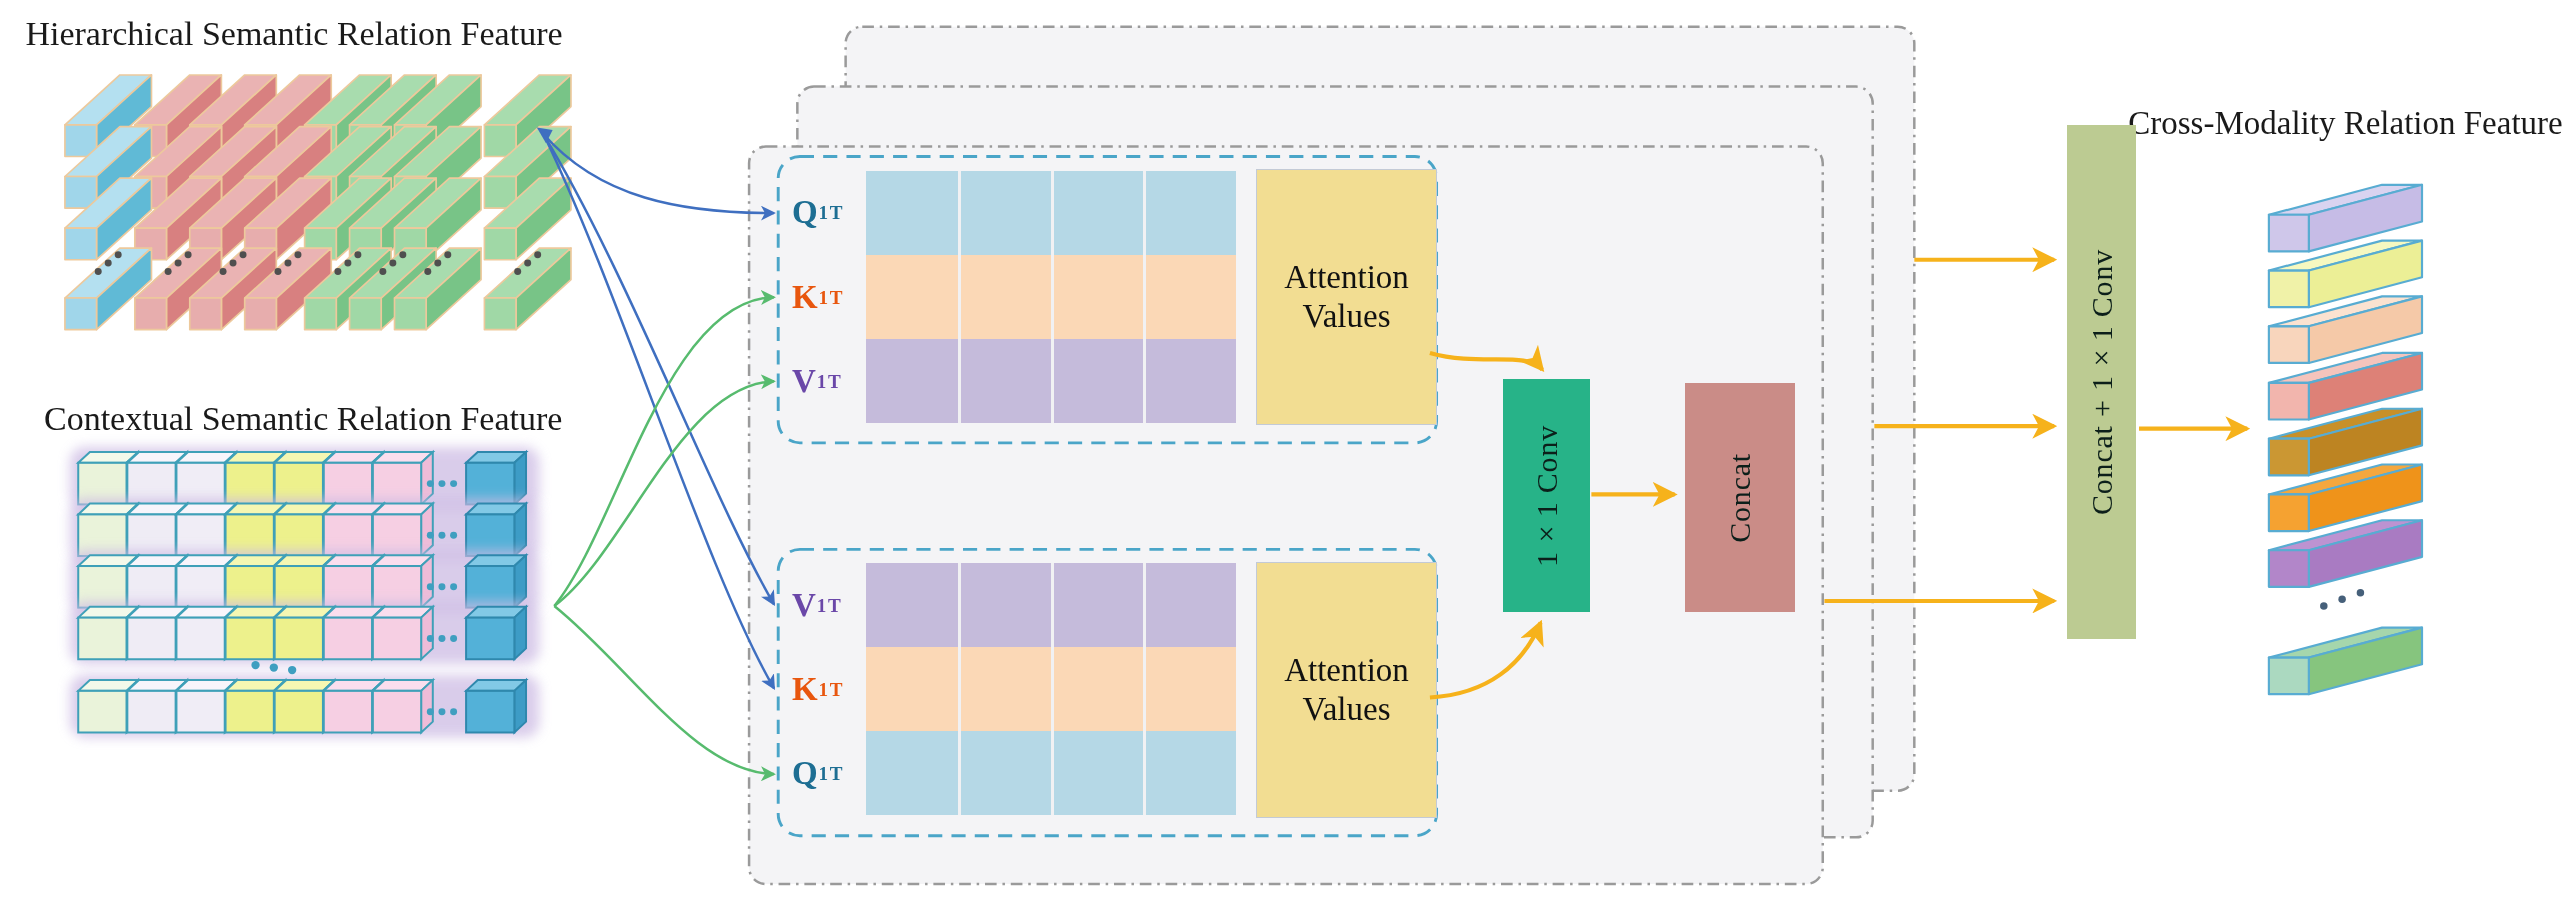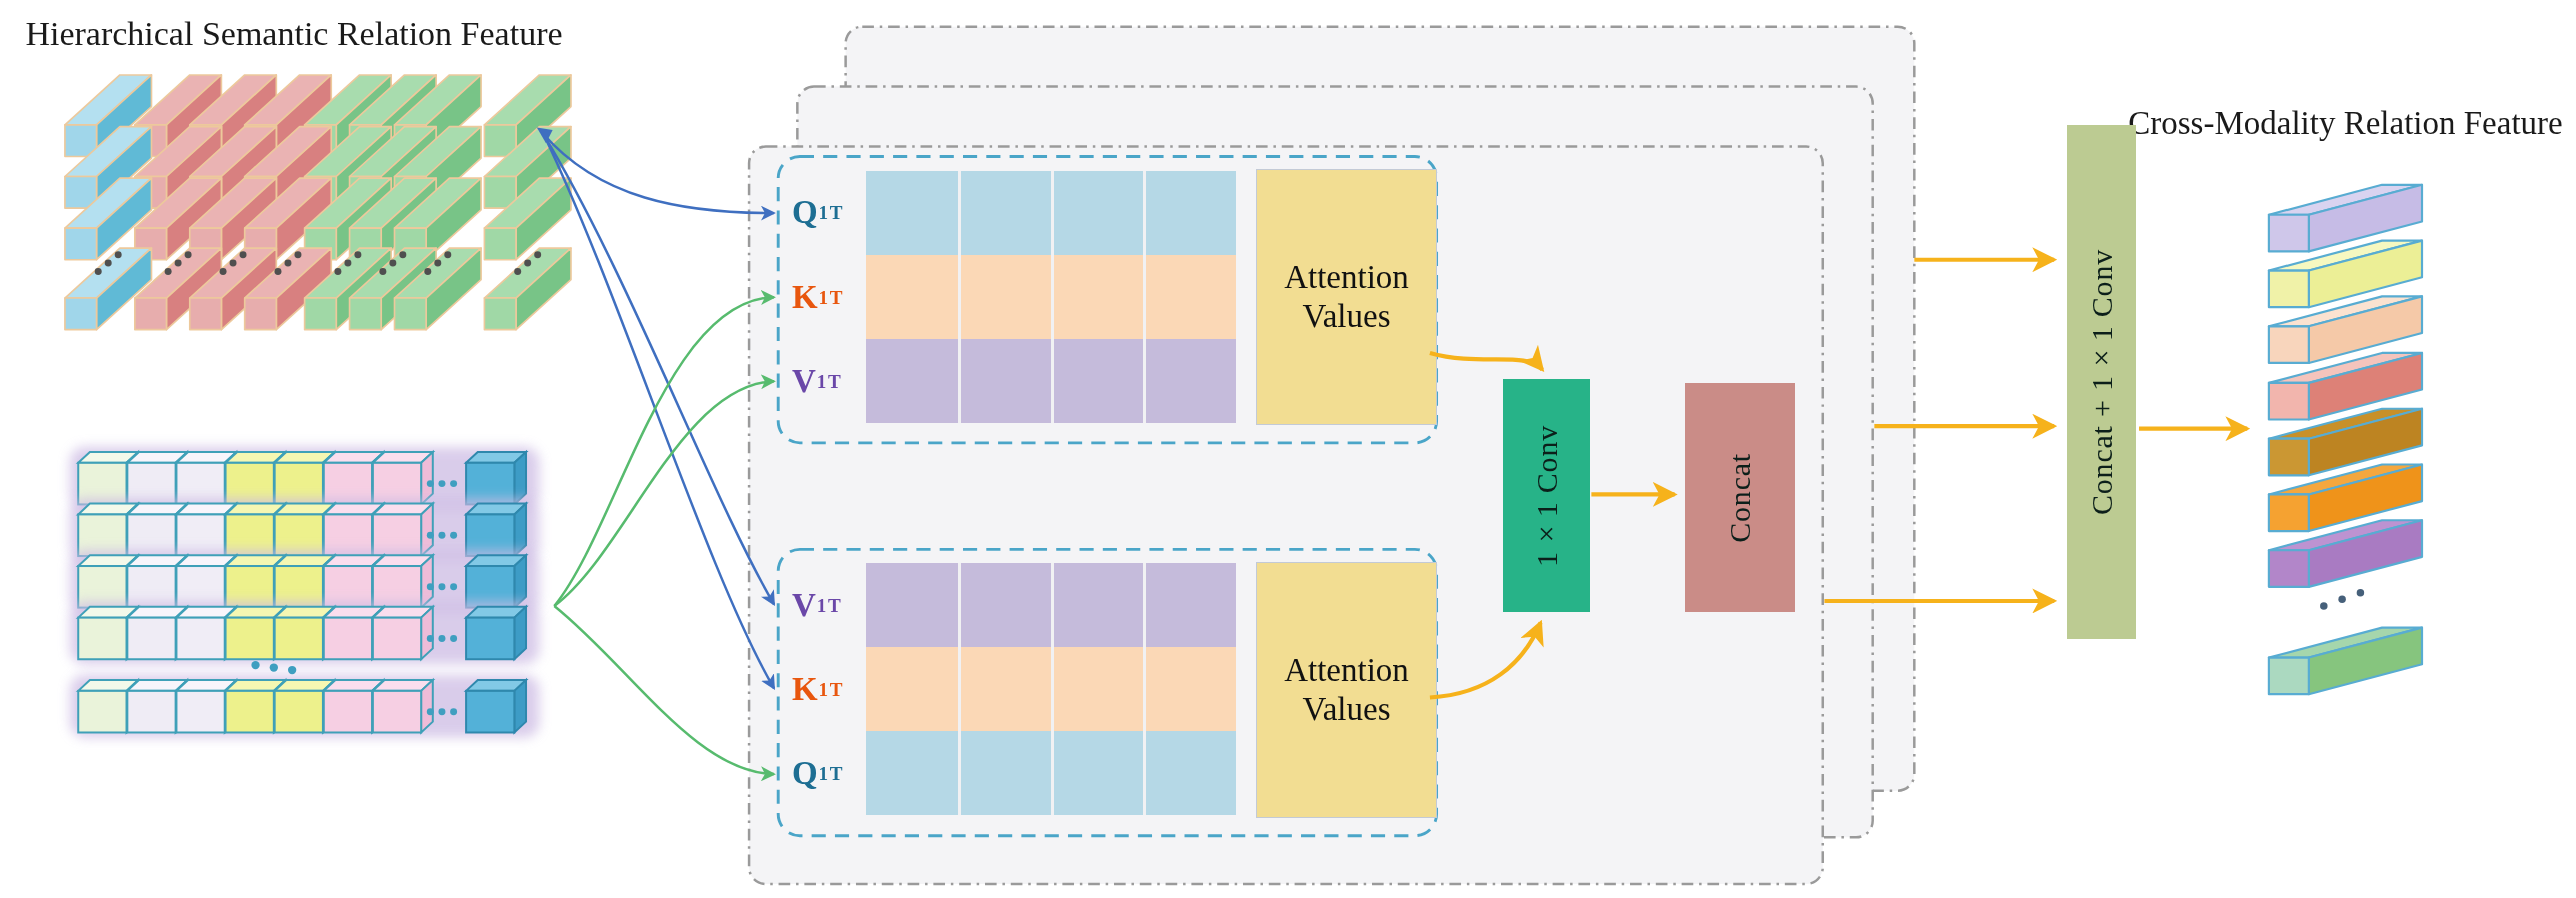--- a/index.html
+++ b/index.html
@@ -33,20 +33,21 @@
         <rect x="958" y="104" width="1292" height="902" rx="20" fill="#f4f4f6" stroke="#9a9a9a" stroke-width="3" stroke-dasharray="14 7 3 7"></rect>
         <rect x="900" y="176" width="1290" height="886" rx="20" fill="#f4f4f6" stroke="#9a9a9a" stroke-width="3" stroke-dasharray="14 7 3 7"></rect>
       </g>
       <g>
         <rect x="935" y="188" width="791" height="344" rx="26" fill="none" stroke="#4aa5c8" stroke-width="3.5" stroke-dasharray="17 11"></rect>
         <rect x="935" y="660" width="791" height="344" rx="26" fill="none" stroke="#4aa5c8" stroke-width="3.5" stroke-dasharray="17 11"></rect>
       </g>
     </svg>
 
   <div class="title" style="left:15px;top:15px;width:558px;">Hierarchical Semantic Relation Feature</div>
+  <div class="title" style="left:6.7px;top:400px;width:593px;">Contextual Semantic Relation Feature</div>
   <div class="title" style="left:2114px;top:93px;width:463px;font-size:33px;margin-top:12px;">Cross-Modality Relation Feature</div>
 
   <div class="matrix" id="matrix-group1" style="left: 866px; top: 171px; width: 370px; height: 252px;">
       <div class="mrow" style="top: 0px; height: 84px; background: rgb(181, 216, 230);"></div>
       <div class="mrow" style="top: 84px; height: 84px; background: rgb(251, 216, 182);"></div>
       <div class="mrow" style="top: 168px; height: 84px; background: rgb(197, 187, 219);"></div>
       <div class="mdiv" style="left: 92px;"></div>
       <div class="mdiv" style="left: 185px;"></div>
       <div class="mdiv" style="left: 277px;"></div>
     </div>

